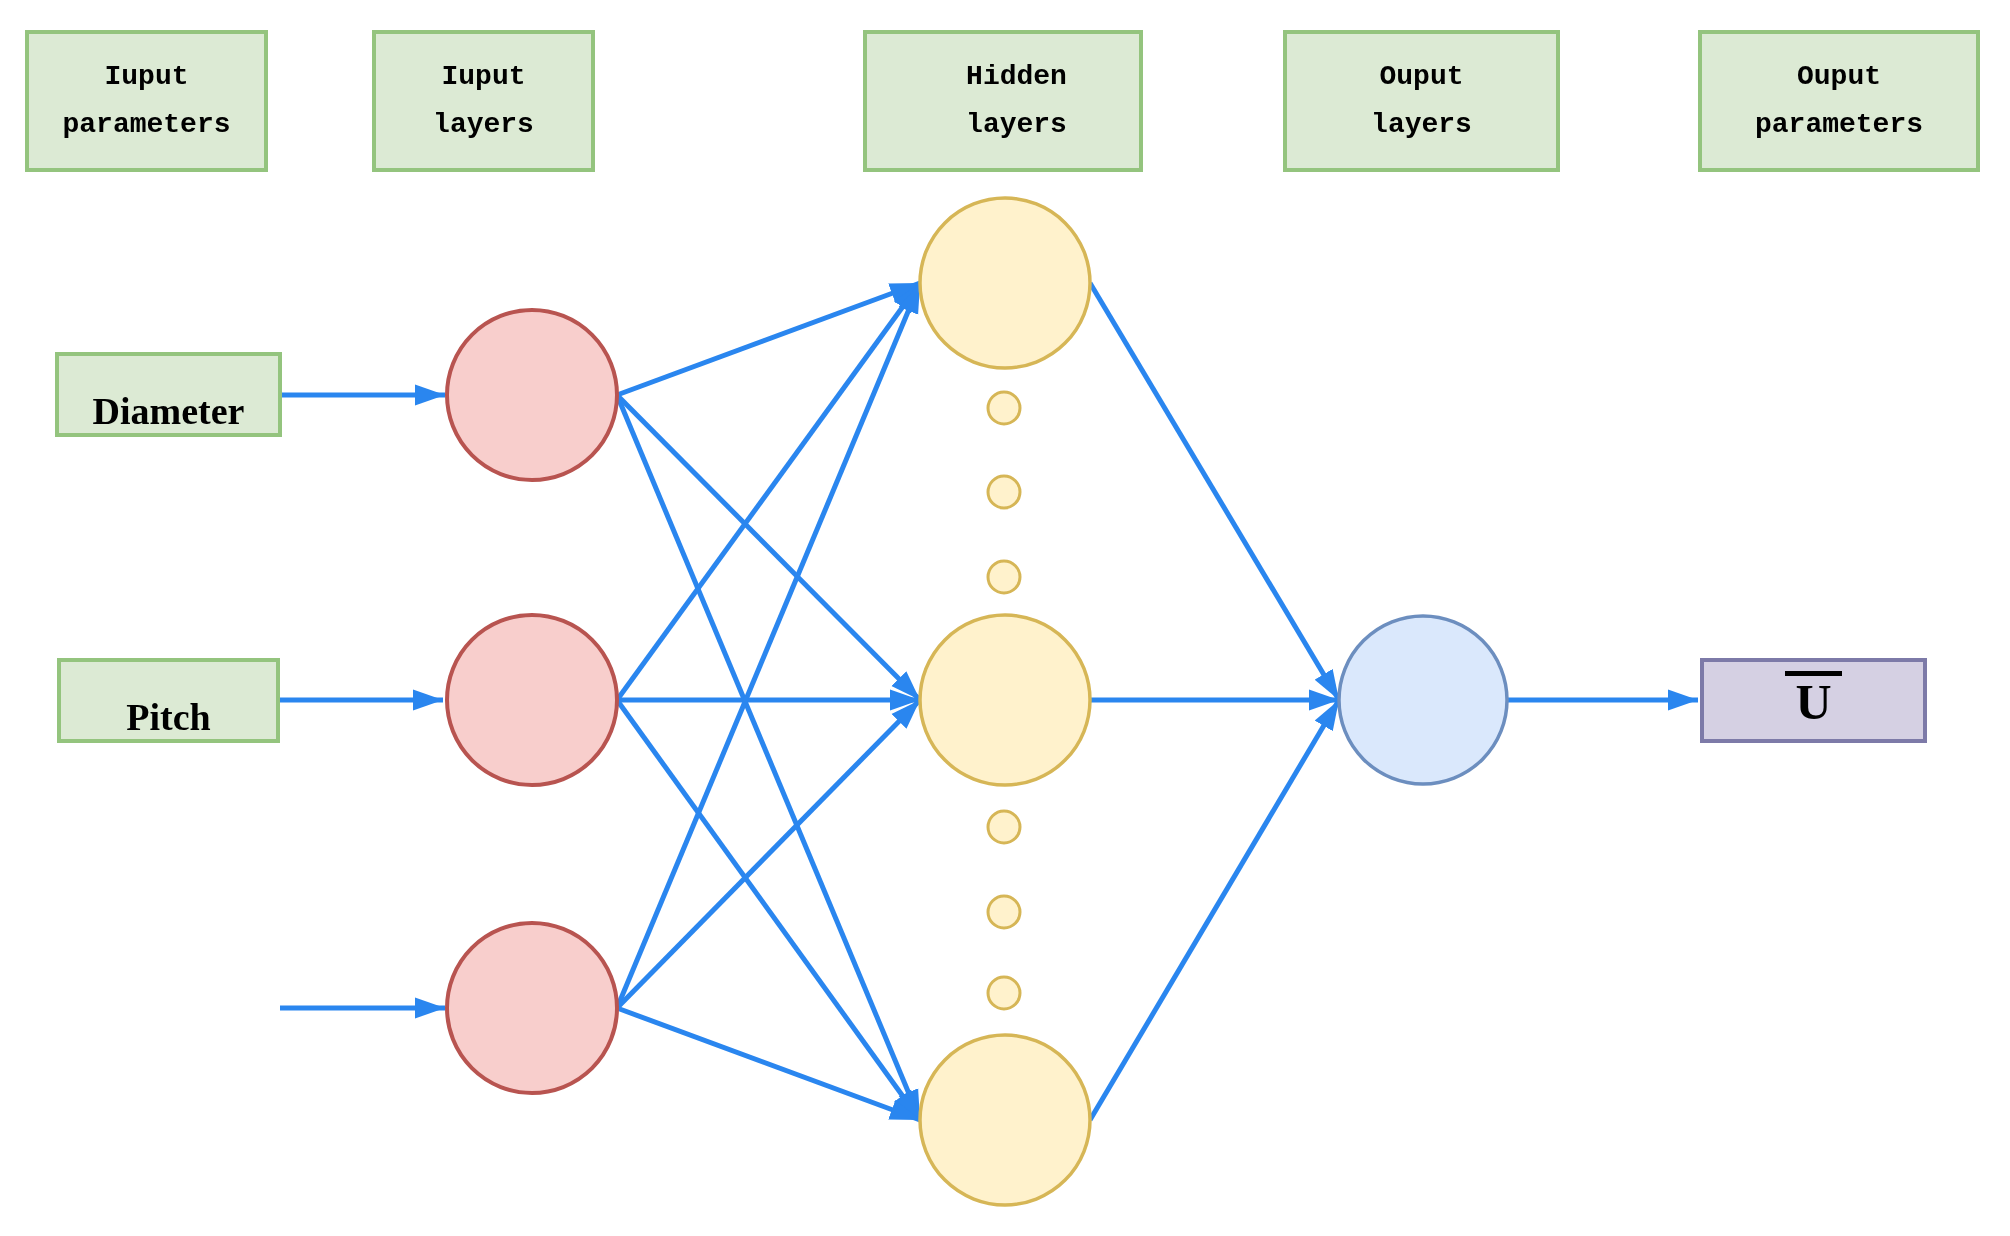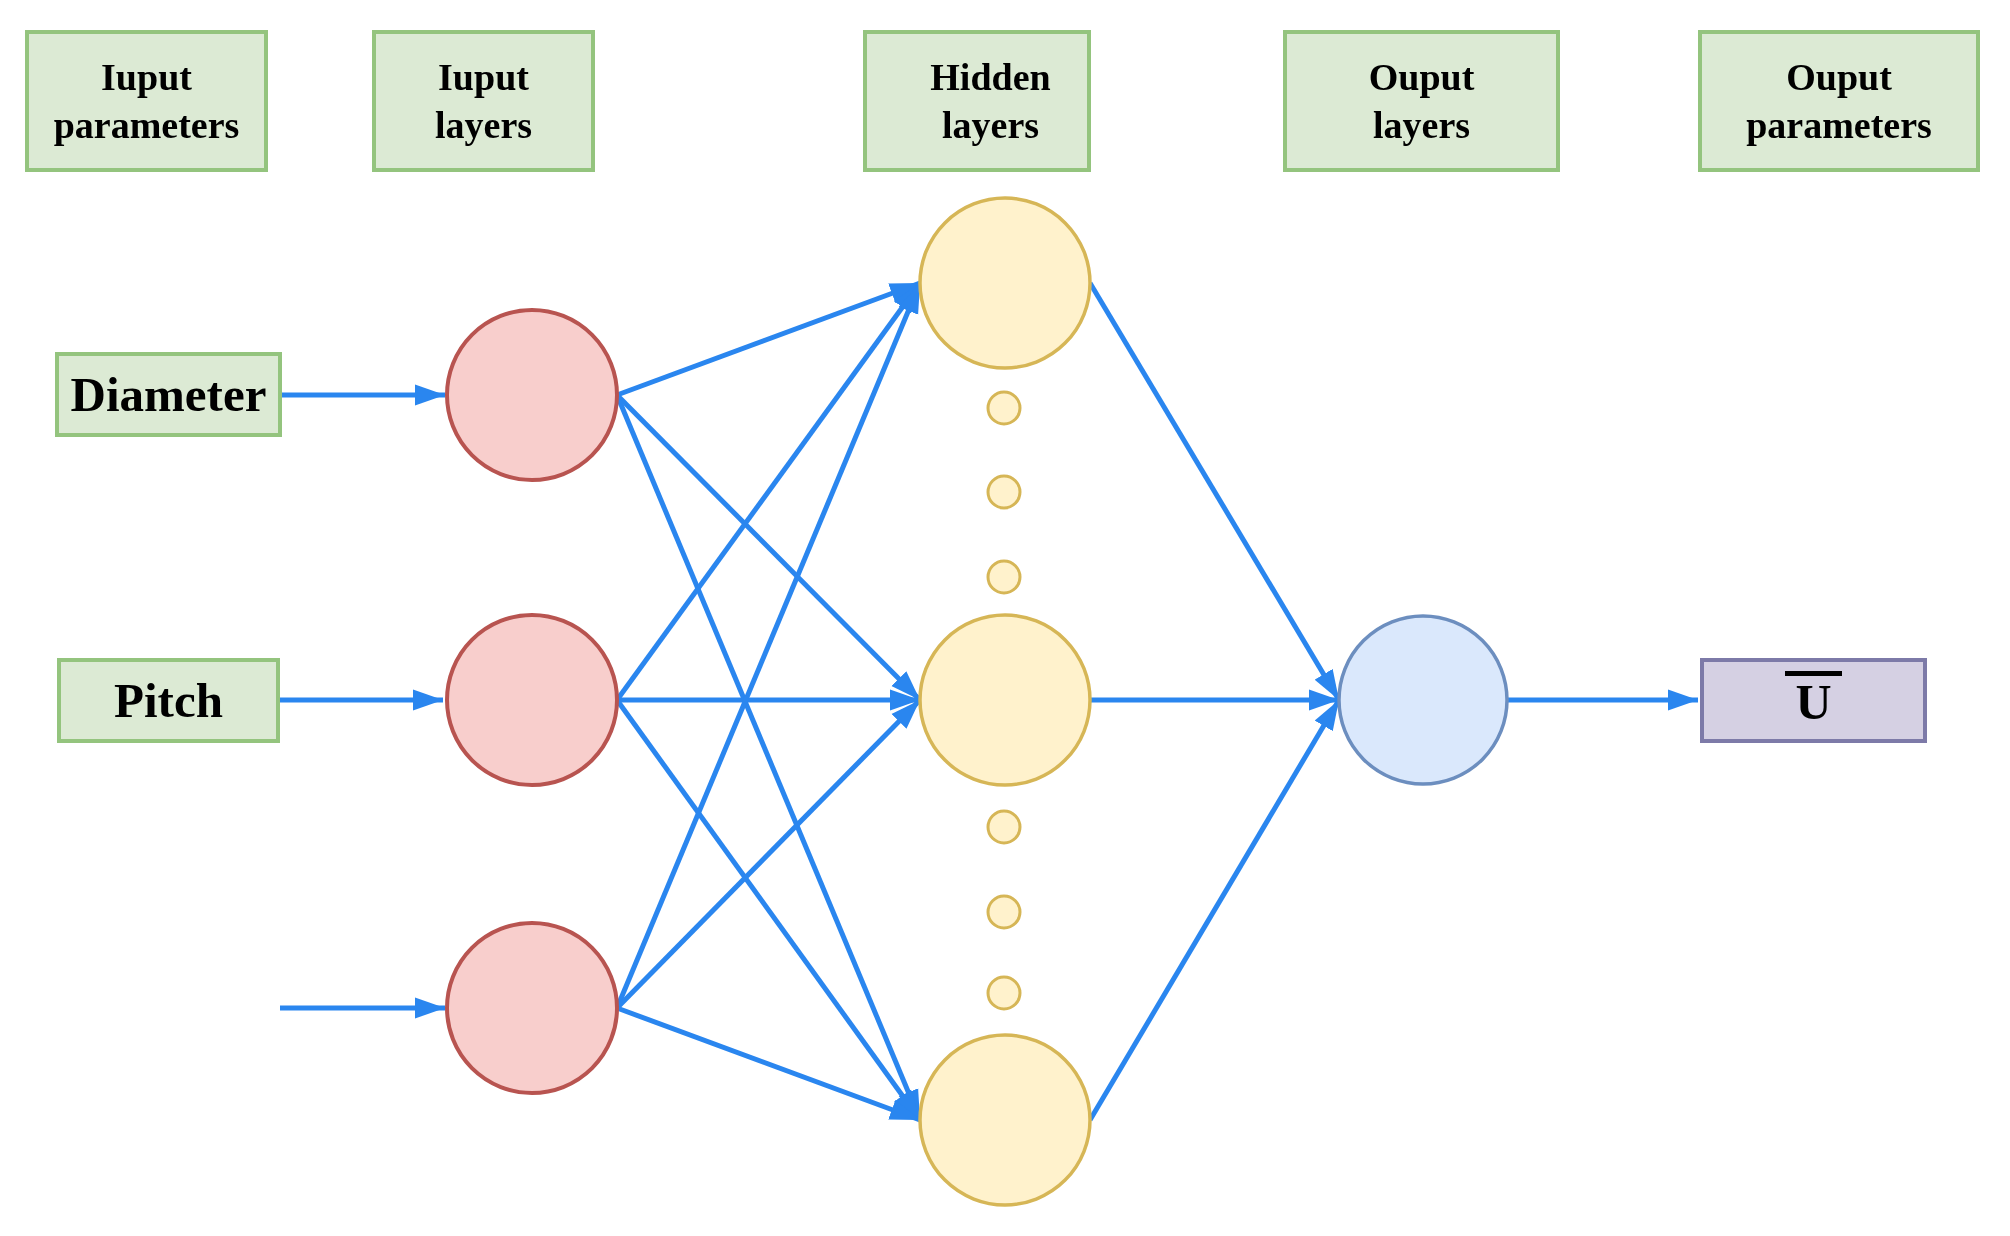--- a/index.html
+++ b/index.html
@@ -30,22 +30,22 @@
     background: var(--box-green-fill, #dcead4);
     border: 4px solid var(--box-green-stroke, #94c47e);
     color: var(--text, #000);
     display: flex;
     flex-direction: column;
     align-items: center;
     justify-content: center;
     text-align: center;
     font-weight: bold;
   }
-  .hdr { font-size: 38px; line-height: 48px; }
-  .param { font-size: 49px; }
+  .hdr { font-size: 28px; line-height: 48px; font-family: Liberation Mono, monospace; }
+  .param { font-size: 38px; justify-content: flex-end; }
 
   .pbox {
     position: absolute;
     box-sizing: border-box;
     background: var(--box-purple-fill, #d5d0e3);
     border: 4px solid var(--box-purple-stroke, #7d7aa8);
     color: var(--text, #000);
     display: flex;
     align-items: center;
     justify-content: center;
@@ -54,21 +54,21 @@
   }
   .overbar {
     border-top: 5px solid #000;
     padding: 0 10px 2px 10px;
     line-height: 1.05;
   }
 
   
   #hb1 { left: 25px;   top: 30px; width: 243px; height: 142px; }
   #hb2 { left: 372px;  top: 30px; width: 223px; height: 142px; }
-  #hb3 { left: 863px;  top: 30px; width: 228px; height: 142px; padding-left: 27px; }
+  #hb3 { left: 863px;  top: 30px; width: 280px; height: 142px; padding-left: 27px; }
   #hb4 { left: 1283px; top: 30px; width: 277px; height: 142px; }
   #hb5 { left: 1698px; top: 30px; width: 282px; height: 142px; }
 
   
   #pb-diameter { left: 55px; top: 352px; width: 227px; height: 85px; }
   #pb-pitch    { left: 57px; top: 658px; width: 223px; height: 85px; font-family: Liberation Serif, serif; }
   #pb-speed    { left: 57px; top: 966px; width: 223px; height: 85px; }
 
   
   #ob { left: 1700px; top: 658px; width: 227px; height: 85px; }

